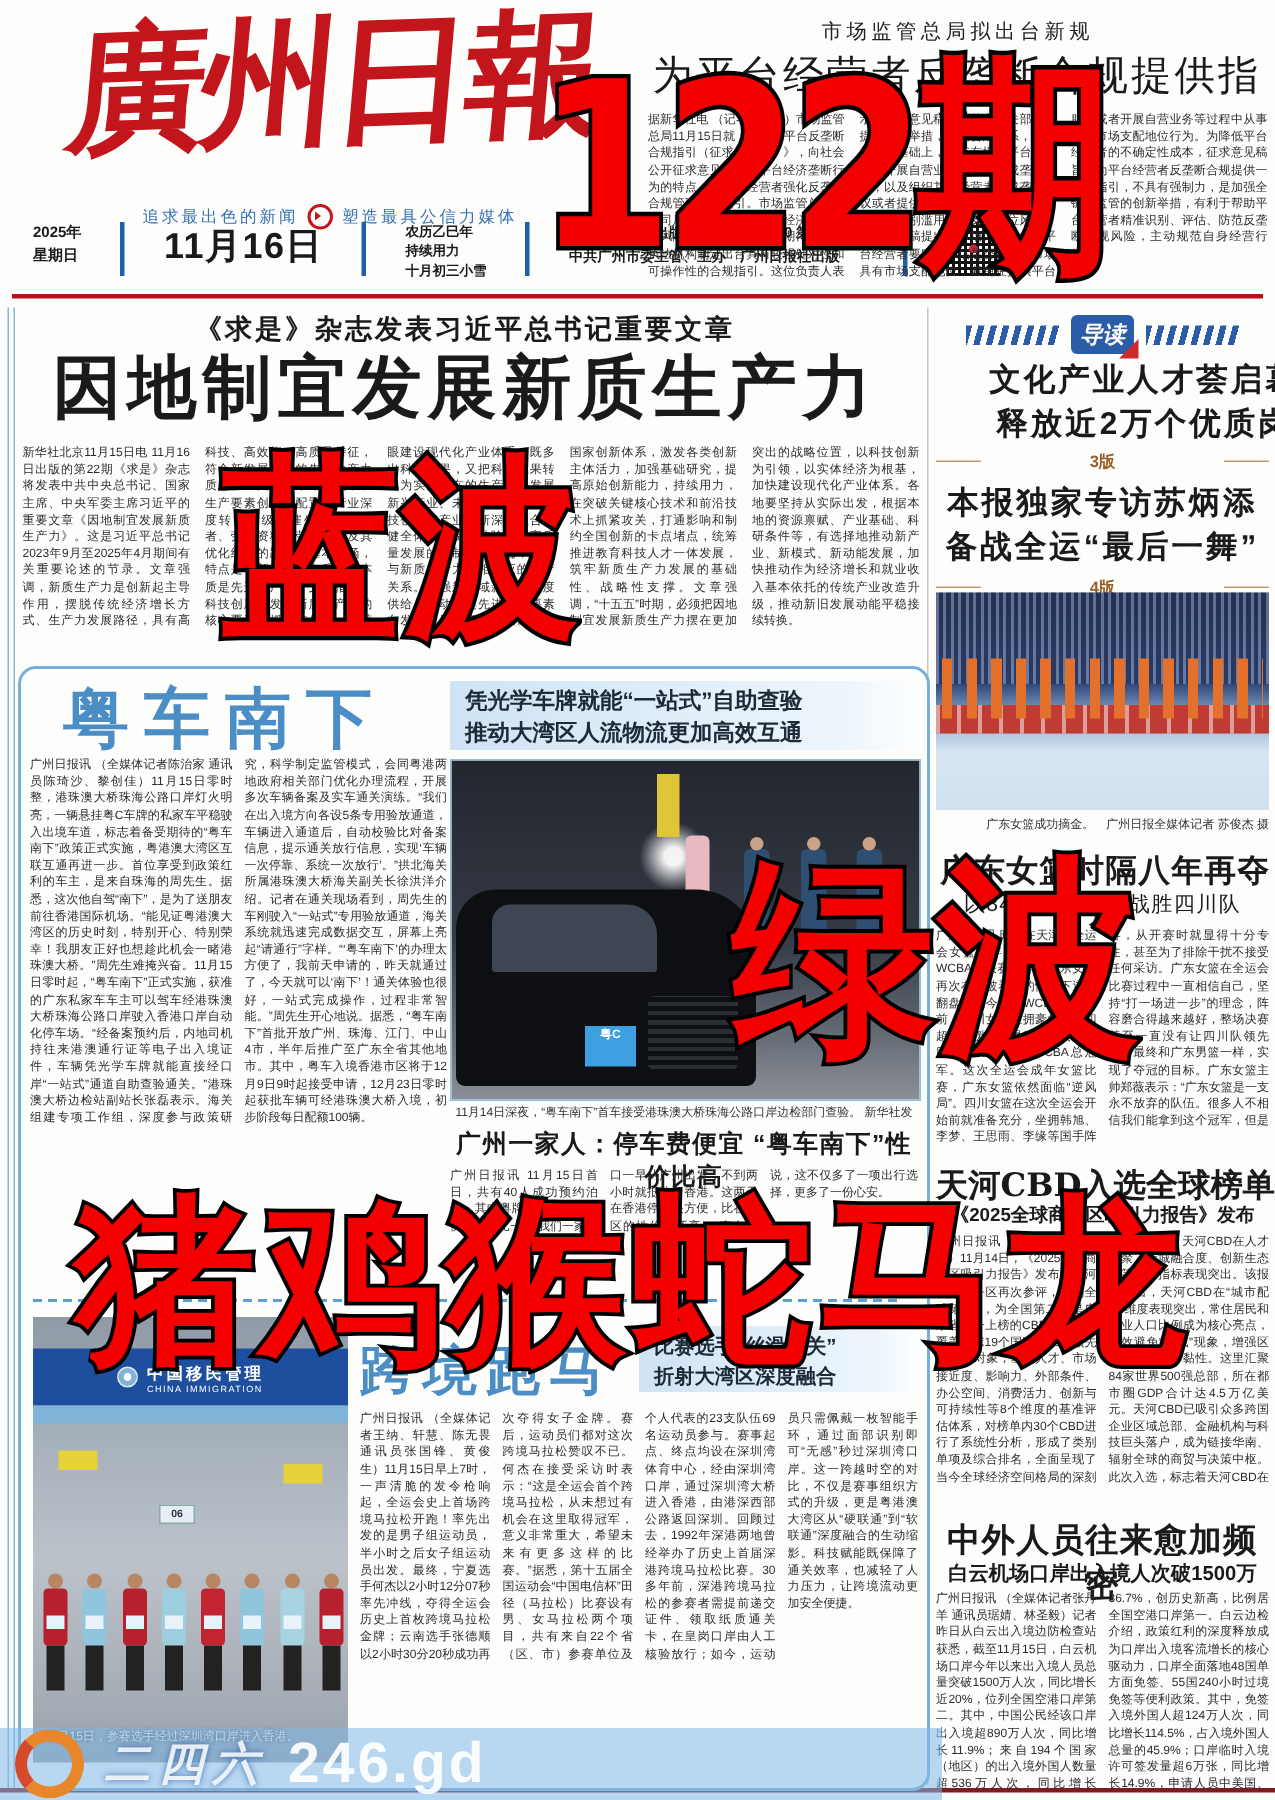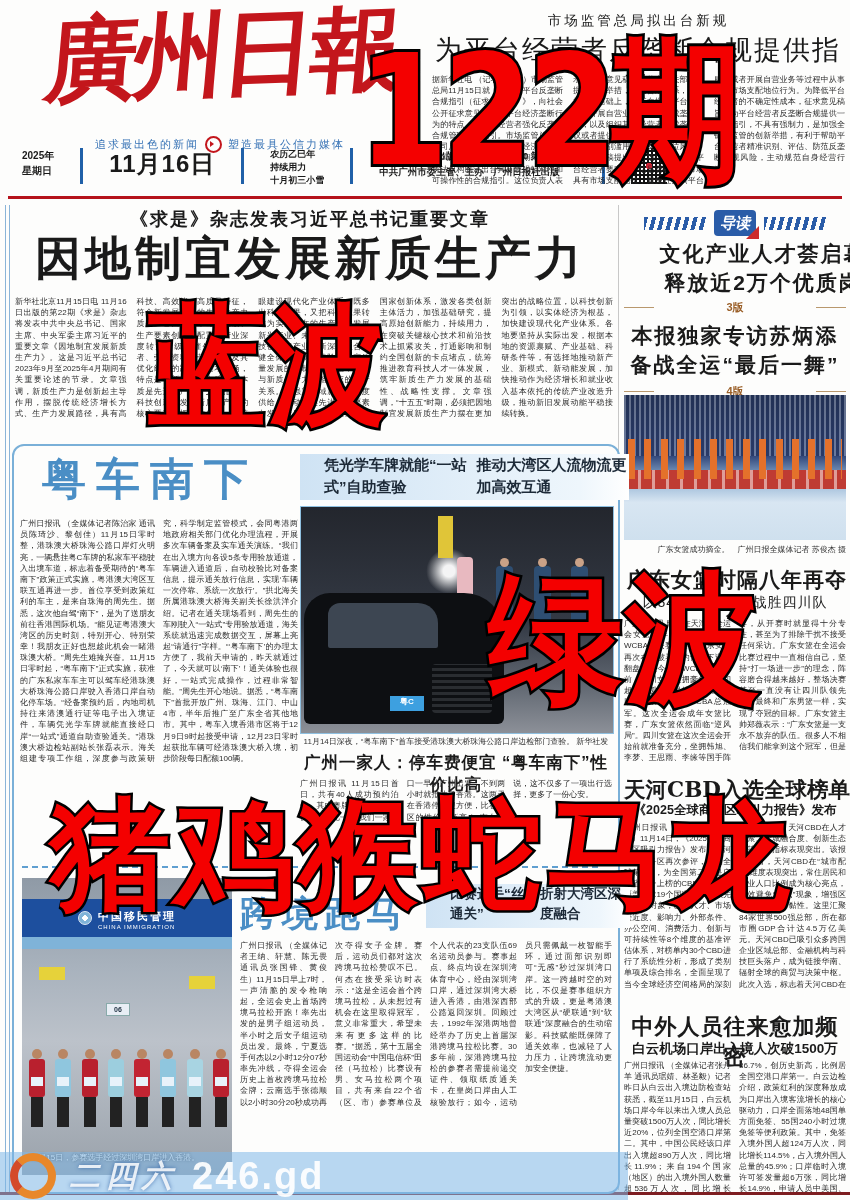--- a/index.html
+++ b/index.html
@@ -70,37 +70,37 @@
   .cbd-head{top:775px;font-size:21.5px;}
   .cbd-sub{top:802px;width:222px;text-align:center;font-size:12.5px;font-weight:bold;}
   .cbd-body{top:822px;width:222px;height:172px;columns:2;column-gap:8px;}
   .imm-head{top:1012px;width:222px;text-align:center;font-size:22px;font-weight:900;letter-spacing:1px;}
   .imm-sub{top:1040px;width:222px;text-align:center;font-size:13.5px;font-weight:bold;}
   .imm-body{top:1060px;width:222px;height:138px;columns:2;column-gap:8px;}
   
   .southbox{left:12px;top:444px;width:604px;height:746px;border:2px solid #7ab0d8;border-radius:12px;}
   .south-title{left:42px;top:450px;font-size:44px;font-weight:900;color:#4a8ec5;letter-spacing:10px;}
   .bluebox{background:linear-gradient(90deg,#cfe3f4 0%,#eef6fc 85%,#ffffff 100%);
-           font-weight:700;color:#1d2a38;display:flex;justify-content:flex-end;padding-left:24px;}
+           font-weight:700;color:#1d2a38;display:flex;flex-direction:column;justify-content:flex-end;padding-left:10px;}
   .box1{left:300px;top:454px;width:305px;height:46px;font-size:15px;line-height:1.45;}
-  .south-body{left:20px;top:518px;width:278px;height:342px;columns:2;column-gap:8px;}
+  .south-body{left:20px;top:504px;width:278px;height:342px;columns:2;column-gap:8px;}
   .ph-car{left:300px;top:506px;width:312px;height:226px;border:1px solid #8fc0e0;
           background:linear-gradient(180deg,#23262d 0%,#343a45 52%,#5f6670 78%,#8c9098 100%);overflow:hidden;}
   .flare{position:absolute;left:40%;top:18%;width:46px;height:46px;border-radius:50%;
          background:radial-gradient(circle,rgba(255,255,255,.95) 0 18%,rgba(255,255,255,.25) 55%,transparent 70%);}
   .ysign{position:absolute;left:44%;top:4%;width:15px;height:42px;background:#e0c538;}
   .officer{position:absolute;width:17px;height:58px;background:#2e4e72;border-radius:4px 4px 0 0;top:26%;}
   .officer:before{content:"";position:absolute;top:-8px;left:4px;width:9px;height:9px;border-radius:50%;background:#caa287;}
   .pinkp{position:absolute;left:50%;top:22%;width:16px;height:50px;background:#e8b9c0;border-radius:4px;}
   .car{position:absolute;left:1%;bottom:4%;width:64%;height:58%;background:#0d0f12;
        border-radius:26px 40px 6px 6px;}
   .car .ws{position:absolute;left:12%;top:8%;width:55%;height:34%;background:#3d4652;border-radius:12px 20px 2px 2px;}
   .car .grill{position:absolute;right:6%;bottom:8%;width:30%;height:38%;
               background:repeating-linear-gradient(0deg,#2a2d31 0 3px,#0d0f12 3px 6px);border-radius:4px;}
-  .car .plate{position:absolute;right:40%;bottom:10%;width:34px;height:15px;background:#3da0e0;color:#fff;
+  .car .plate{position:absolute;right:40%;bottom:10%;width:34px;height:27px;background:#3da0e0;color:#fff;
               font-size:8px;font-weight:bold;text-align:center;line-height:11px;}
   .car-cap{left:300px;top:736px;width:312px;text-align:center;font-size:8px;color:#333;}
   .fam-head{left:300px;top:752px;width:312px;text-align:center;font-size:16.5px;font-weight:800;letter-spacing:1px;}
   .fam-body{left:300px;top:778px;width:312px;height:82px;columns:3;column-gap:8px;}
   .dashsep{left:22px;top:866px;width:576px;height:0;border-top:2px dashed #5f9fd0;}
   .ph-marathon{left:22px;top:878px;width:210px;height:297px;overflow:hidden;
                background:linear-gradient(180deg,#8f9aa6 0%,#a8b2bd 30%,#bcc2ca 55%,#9aa2ab 100%);}
   .imm-sign{position:absolute;left:0;top:7%;width:100%;height:13%;background:#1d4f9e;color:#fff;
             display:flex;align-items:center;justify-content:center;gap:6px;}
   .imm-sign .cn{font-size:11px;font-weight:bold;letter-spacing:2px;line-height:1.2;}

